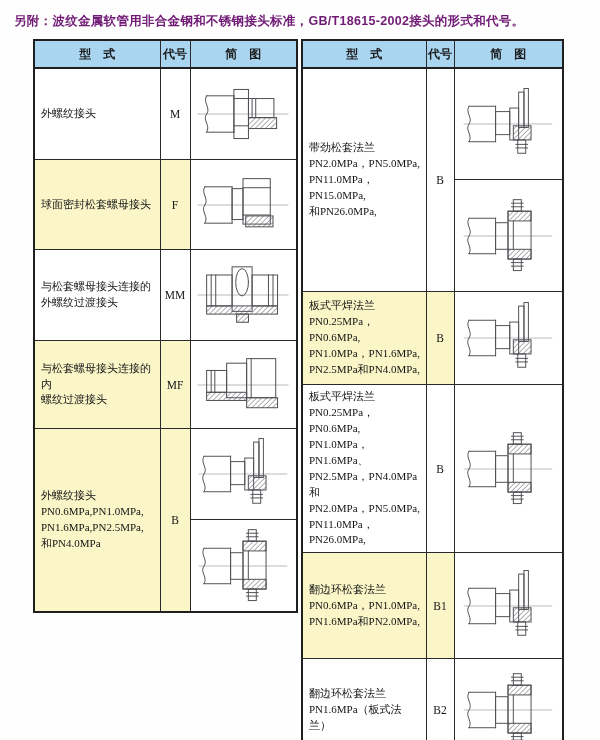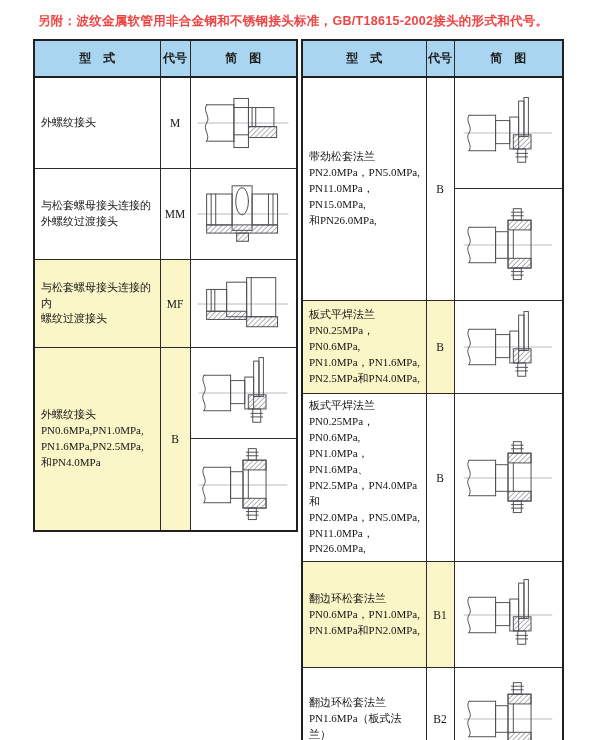--- a/index.html
+++ b/index.html
@@ -1,37 +1,37 @@
 <!DOCTYPE html>
 <html style="--header-bg: #a9d5f0; --hl-bg: #faf6c8;"><head>
 <meta charset="utf-8">
 <style>
   * { margin:0; padding:0; box-sizing:border-box; }
   html,body { width:600px; height:740px; background:#fefefe; overflow:hidden; }
   body { font-family:"Liberation Sans", sans-serif; position:relative; }
 
   .page-title {
-    position:absolute; left:38px; top:13px; width:556px;
-    font-size:12.5px; font-weight:bold; color:#ef4444;
+    position:absolute; left:14px; top:13px; width:556px;
+    font-size:12.5px; font-weight:bold; color:#701a75;
     letter-spacing:0.3px;
   }
 
   table.joint-table {
     position:absolute; top:39px;
     border-collapse:collapse; table-layout:fixed;
     background:#fff;
     border:2px solid #1f1f1f;
   }
   #table-left  { left:33px;  width:263px; }
   #table-right { left:301px; width:261px; }
 
   .joint-table th {
     background:var(--header-bg,#a9d5f0);
     border:1px solid #2a2a2a; border-bottom:2px solid #1f1f1f;
-    height:37px; font-size:12px; font-weight:bold; color:#1c1c1c;
+    height:28px; font-size:12px; font-weight:bold; color:#1c1c1c;
     font-family:Liberation Sans, sans-serif;
   }
   .joint-table td {
     border:1px solid #2a2a2a;
     vertical-align:middle;
     font-family:"Liberation Serif", serif;
     color:#141414;
   }
   td.cell-type {
     font-size:11px; line-height:1.45;
@@ -89,20 +89,42 @@
                 <line x1="12" y1="24" x2="42" y2="24"></line>
                 <line x1="12" y1="64" x2="42" y2="64"></line>
                 <line x1="42" y1="24" x2="42" y2="64"></line>
                 <rect x="42" y="17" width="16" height="54"></rect>
                 <line x1="42" y1="27" x2="58" y2="27"></line>
                 <line x1="42" y1="57" x2="58" y2="57"></line>
                 <rect x="58" y="27" width="28" height="21"></rect>
                 <line x1="62" y1="27" x2="62" y2="48"></line>
                 <line x1="66" y1="27" x2="66" y2="48"></line>
                 <rect x="58" y="48" width="31" height="12" fill="url(#hatch)"></rect>
+              </g>
+            </svg>
+          </div>
+        </td>
+      </tr>
+      <tr style="height: 89px;">
+        <td class="cell-type hl">球面密封松套螺母接头</td>
+        <td class="cell-code hl">F</td>
+        <td class="cell-diagram">
+          <div class="diagram-box" style="height: 89px;">
+            <svg viewBox="0 0 104 88" width="96" height="80" preserveAspectRatio="xMidYMid meet">
+              <line x1="2" y1="44" x2="102" y2="44" stroke="#909296" stroke-width="0.7"></line>
+              <g fill="none" stroke="#4e5054" stroke-width="1.1" stroke-linecap="square">
+                <path d="M10,24 c-5,7 5,13 0,20 c-5,7 5,13 0,20"></path>
+                <line x1="10" y1="24" x2="40" y2="24"></line>
+                <line x1="10" y1="64" x2="40" y2="64"></line>
+                <line x1="40" y1="24" x2="40" y2="64"></line>
+                <rect x="40" y="26" width="12" height="34"></rect>
+                <rect x="52" y="15" width="30" height="50"></rect>
+                <line x1="52" y1="25" x2="82" y2="25"></line>
+                <line x1="52" y1="55" x2="82" y2="55"></line>
+                <rect x="55" y="56" width="30" height="12" fill="url(#hatch)"></rect>
               </g>
             </svg>
           </div>
         </td>
       </tr>
       <tr style="height: 90px; margin-left: 17px;">
         <td class="cell-type">与松套螺母接头连接的
 外螺纹过渡接头</td>
         <td class="cell-code">MM</td>
         <td class="cell-diagram">

